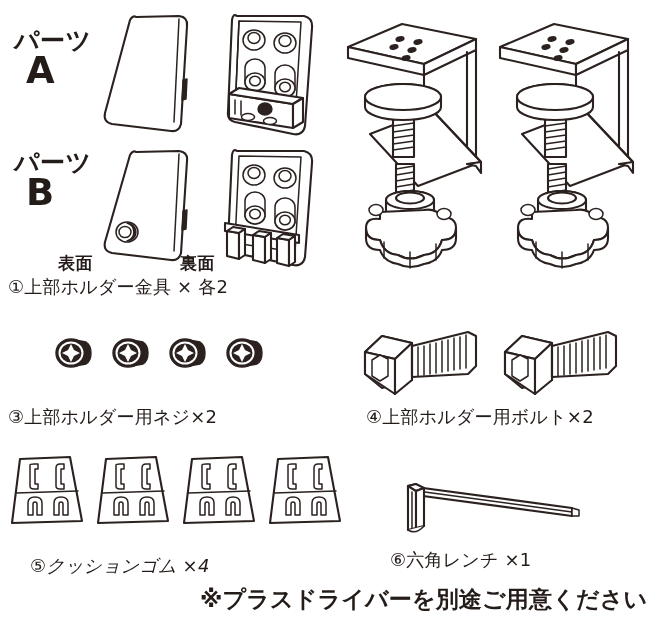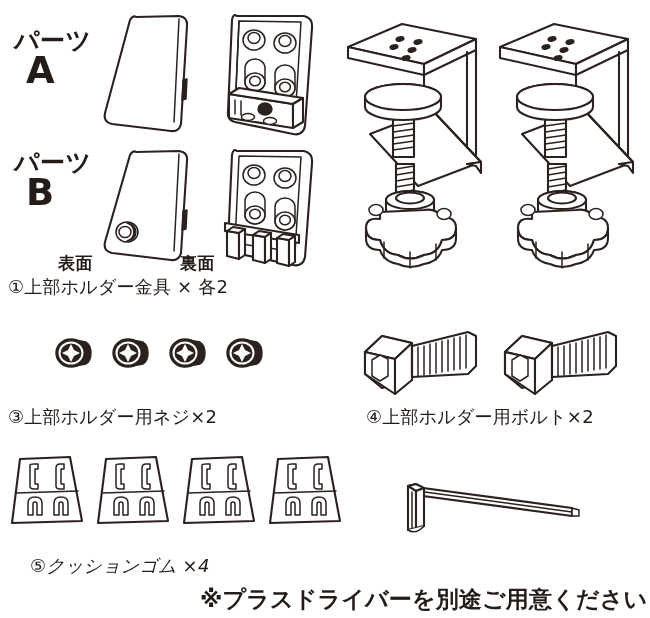--- a/index.html
+++ b/index.html
@@ -379,16 +379,17 @@
       <path class="fillw" d="M18 18 L26 16 L26 60 L18 62 Z"></path>
       <path class="fillw" d="M18 18 L26 16 L34 20 L26 23 Z"></path>
       <path class="fillw" d="M26 23 L34 20 L34 58 L26 60 Z"></path>
       <path class="ln-thin" d="M22 24 L22 61"></path>
 
       <path class="fillw-thin" d="M18 62 Q26 67 34 58"></path>
       <path class="fillw-thin" d="M182 40 L189 42 L189 48 L182 48 Z"></path>
     </svg>
   </div>
 
+  <div class="abs caption" style="left:390px;top:548px;">⑥六角レンチ ×1</div>
 
   <div class="abs footnote" style="left:172px;top:584px;">※プラスドライバーを別途ご用意ください</div>
 
 </div>
 
 </body></html>

